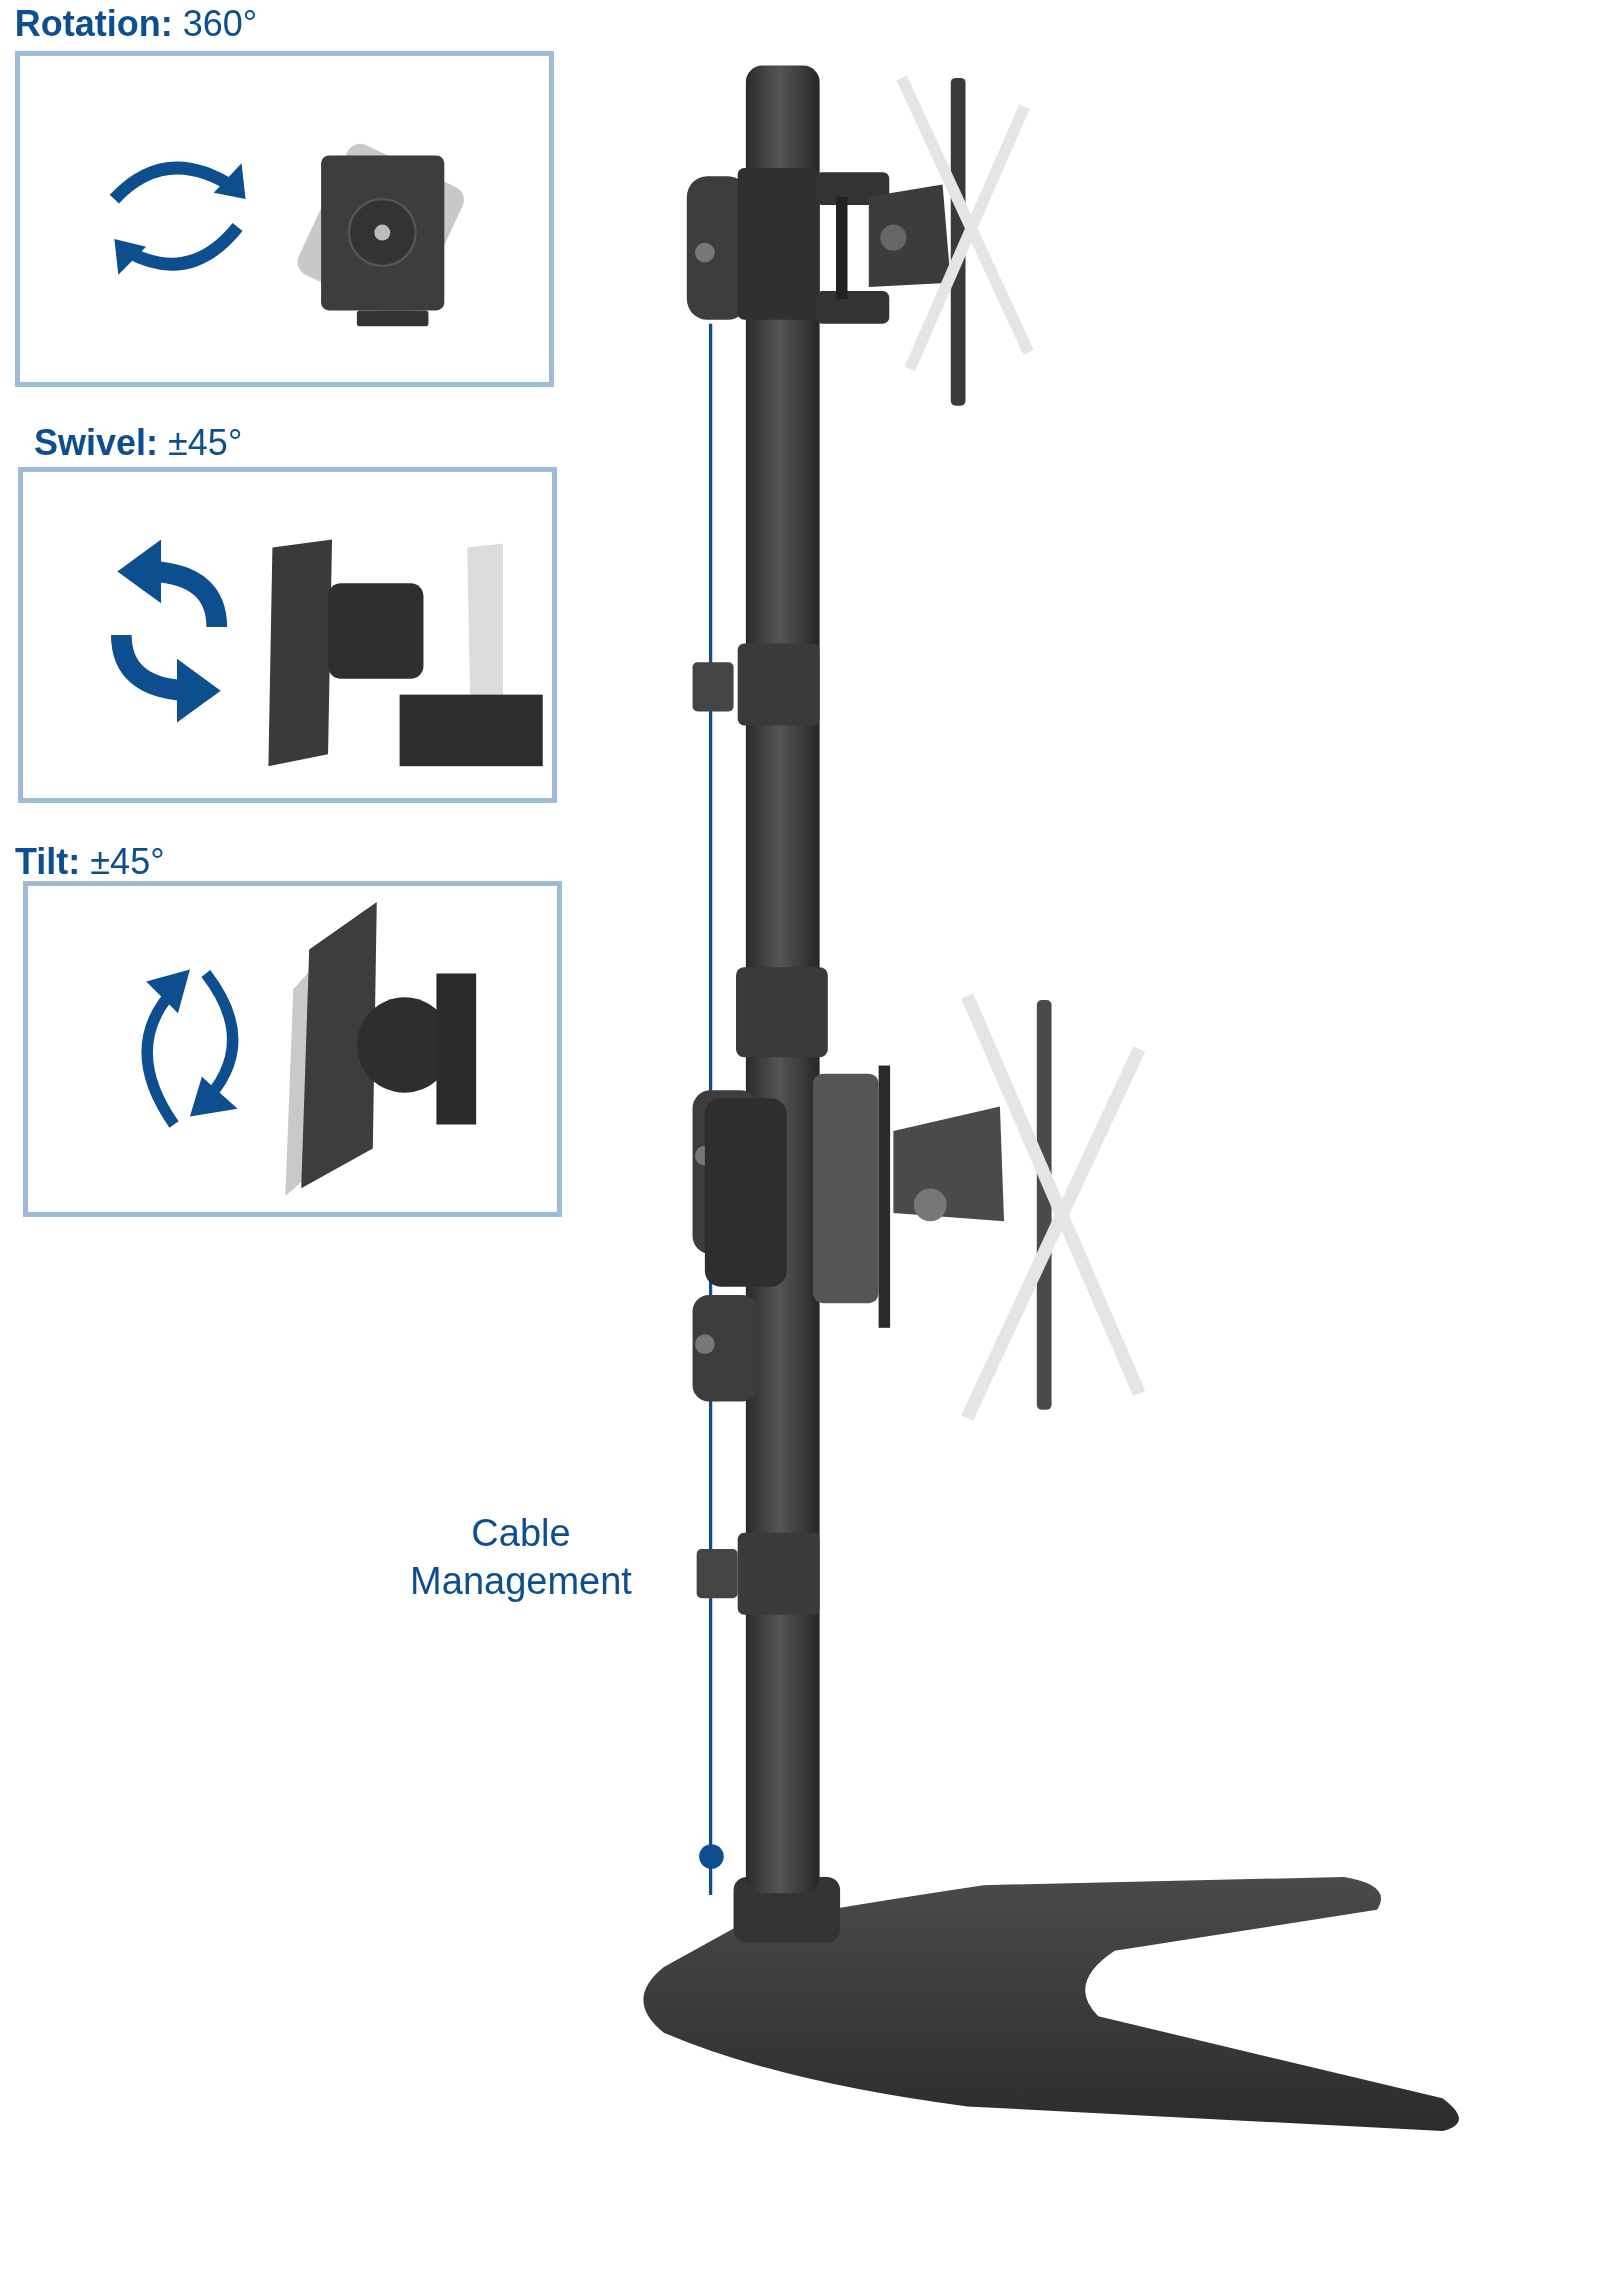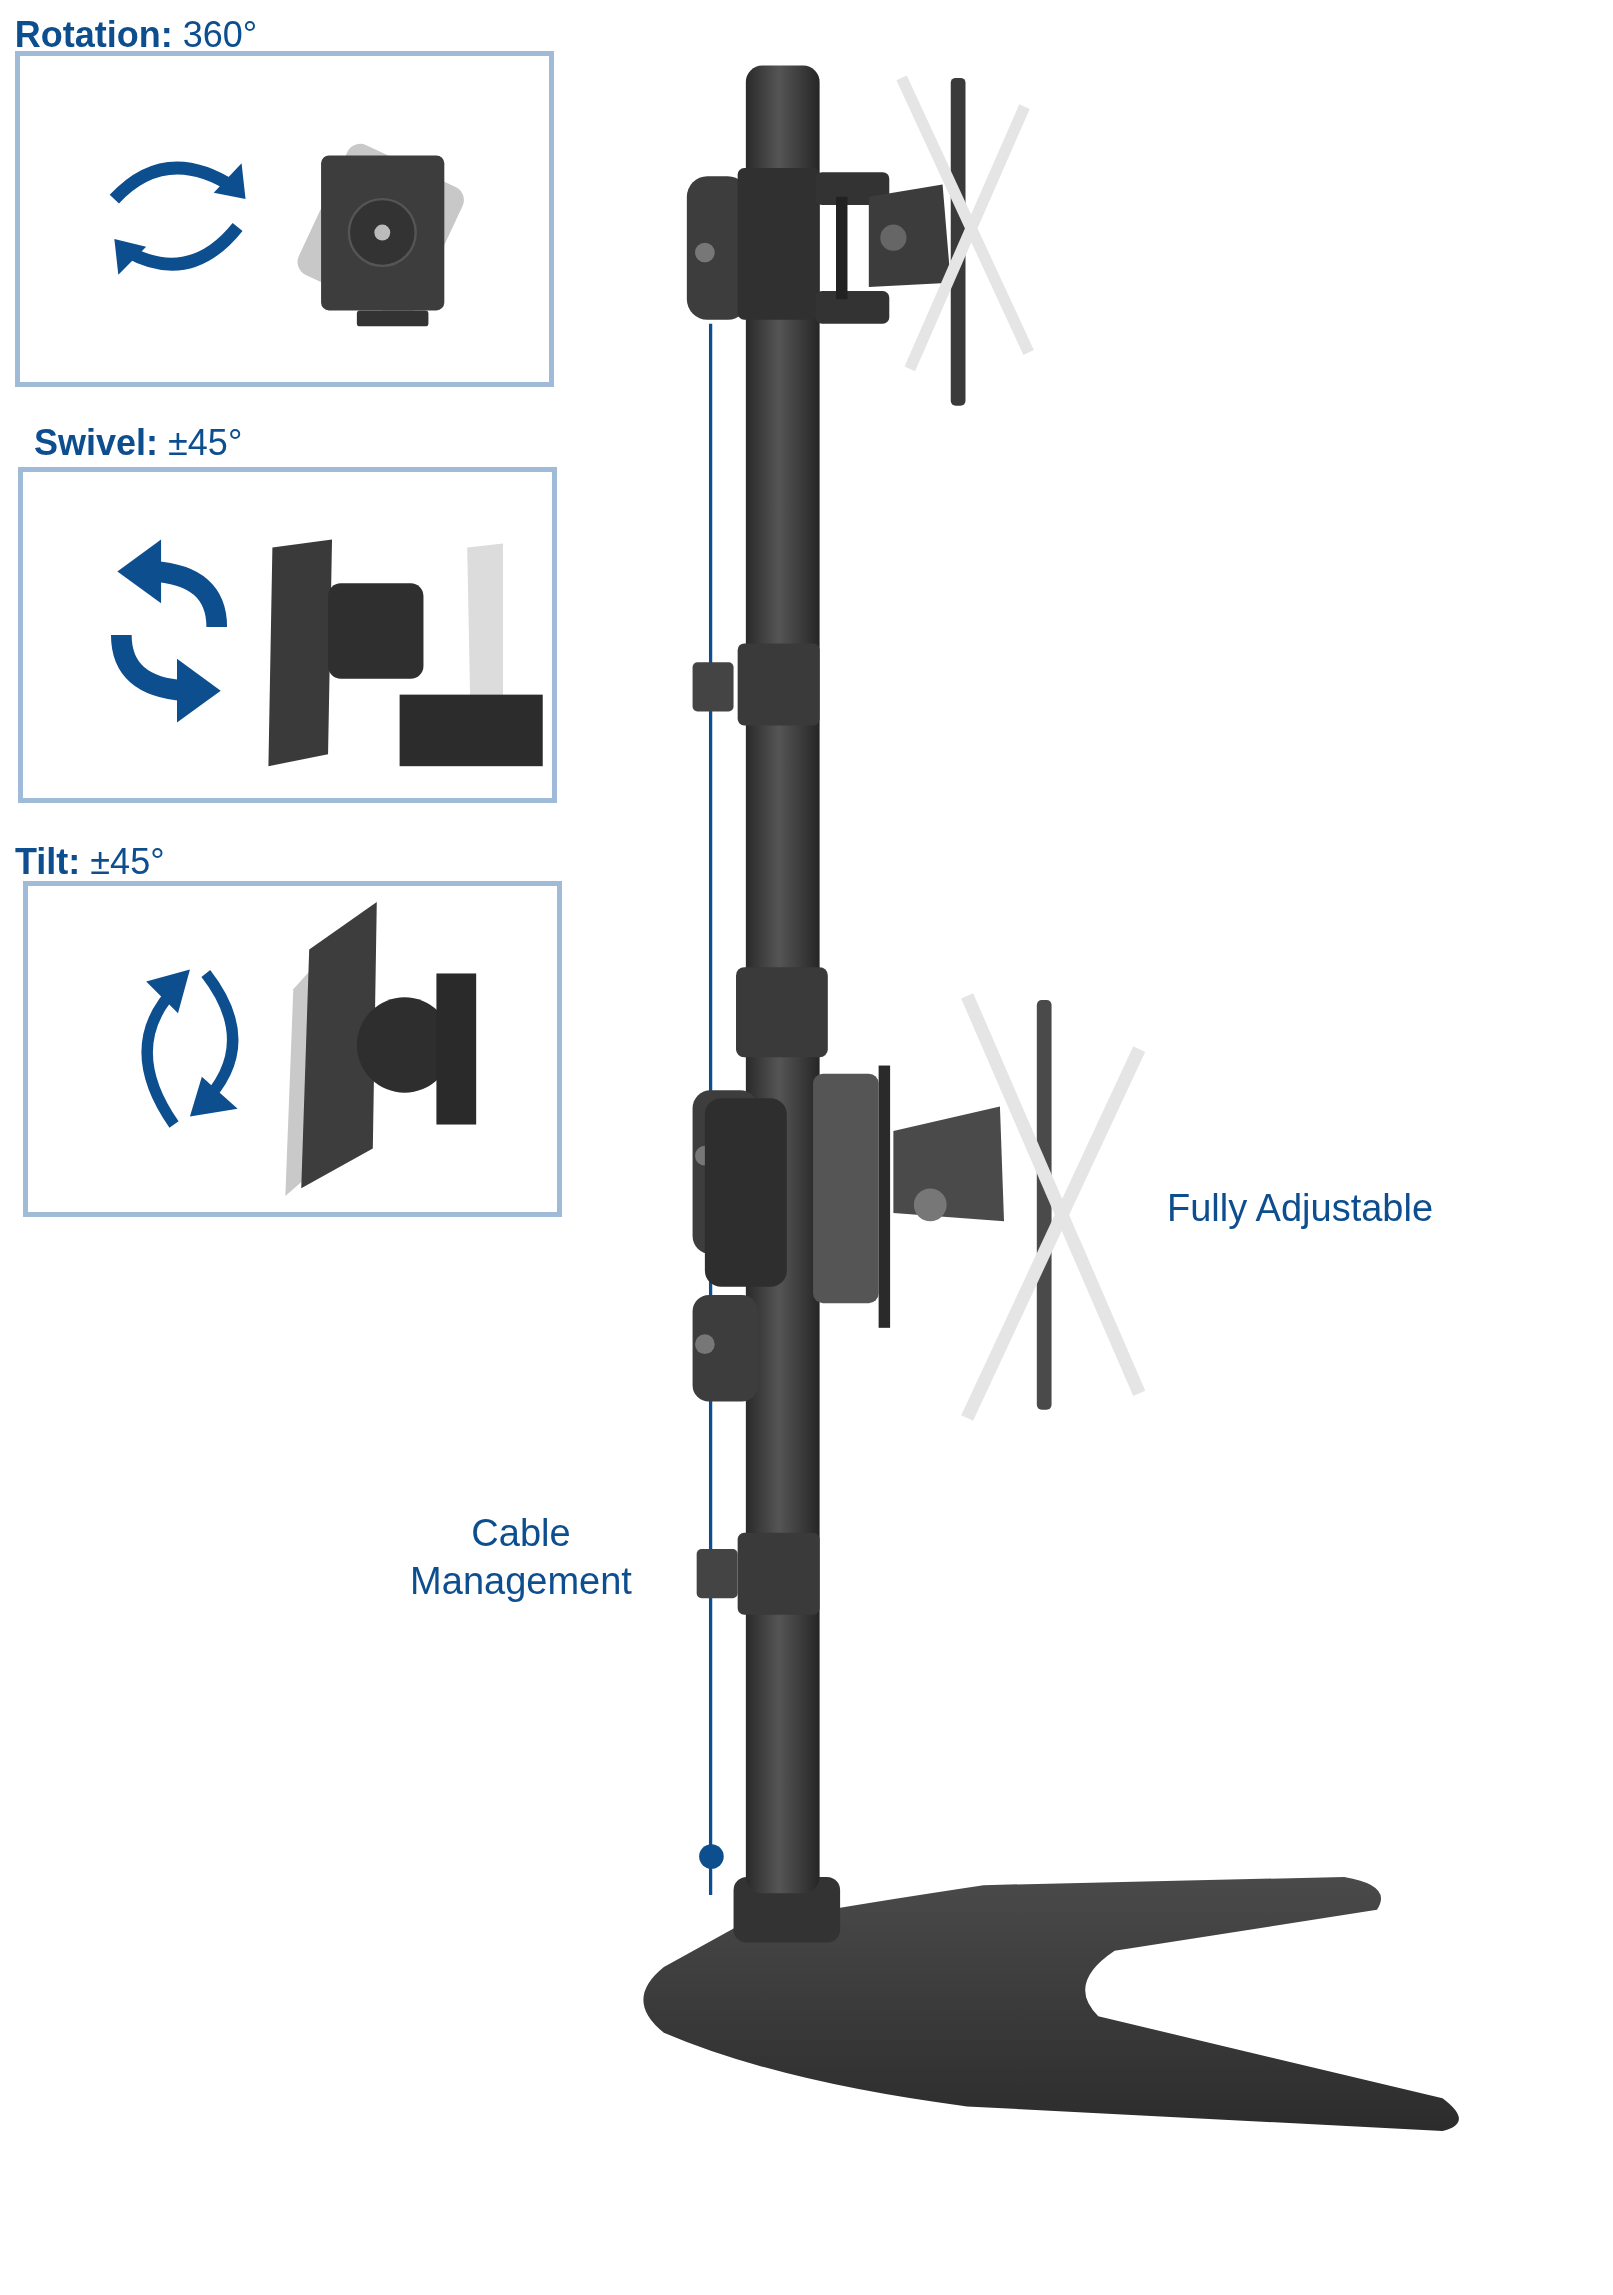--- a/index.html
+++ b/index.html
@@ -70,21 +70,21 @@
     <path d="M 1180 1215 L 1390 1700" stroke="#e5e5e5" stroke-width="16"></path>
     <path d="M 1390 1280 L 1180 1730" stroke="#e5e5e5" stroke-width="16"></path>
     <rect x="845" y="1580" width="80" height="130" rx="20" fill="#3d3d3d"></rect>
     <circle cx="860" cy="1640" r="12" fill="#777"></circle>
   </g>
 
   <rect x="850" y="1890" width="50" height="60" rx="6" fill="#444"></rect>
   <rect x="900" y="1870" width="100" height="100" rx="8" fill="#3a3a3a"></rect>
 </svg>
 
-<div class="label" style="left:14.8px; top:17px;">
+<div class="label" style="left:14.8px; top:6px;">
   <b>Rotation</b><b>:</b>
   <span class="val">360°</span>
 </div>
 <div class="panel" style="left:14.8px; top:51px; width:539px; height:336px;">
   <svg viewBox="0 0 658 410">
     <path d="M 115 180 Q 180 110 265 165" stroke="#0d4e8f" stroke-width="16" fill="none"></path>
     <polygon points="275,135 280,180 240,172" fill="#0d4e8f"></polygon>
     <path d="M 270 215 Q 210 290 130 245" stroke="#0d4e8f" stroke-width="16" fill="none"></path>
     <polygon points="120,275 115,230 155,240" fill="#0d4e8f"></polygon>
     <rect x="370" y="130" width="160" height="180" rx="18" fill="#c8c8c8" transform="rotate(25 450 220)"></rect>
@@ -123,19 +123,18 @@
     <path d="M 220 110 Q 290 200 215 275" stroke="#0d4e8f" stroke-width="14" fill="none"></path>
     <polygon points="200,290 260,280 215,240" fill="#0d4e8f"></polygon>
     <path d="M 330 130 L 420 30 L 400 320 L 320 390 Z" fill="#c9c9c9"></path>
     <path d="M 350 80 L 435 20 L 430 330 L 340 380 Z" fill="#3d3d3d"></path>
     <circle cx="470" cy="200" r="60" fill="#2e2e2e"></circle>
     <rect x="510" y="110" width="50" height="190" fill="#2a2a2a"></rect>
   </svg>
 </div>
 
 <div class="callout" style="left:1144px; top:1185px; width:312px;">
-  <div>Fully Adjustable</div>
 </div>
 
 <div class="callout" style="left:357px; top:1510px; width:328px;">
   <div>Cable Management</div>
 </div>
 
 
 </body></html>

